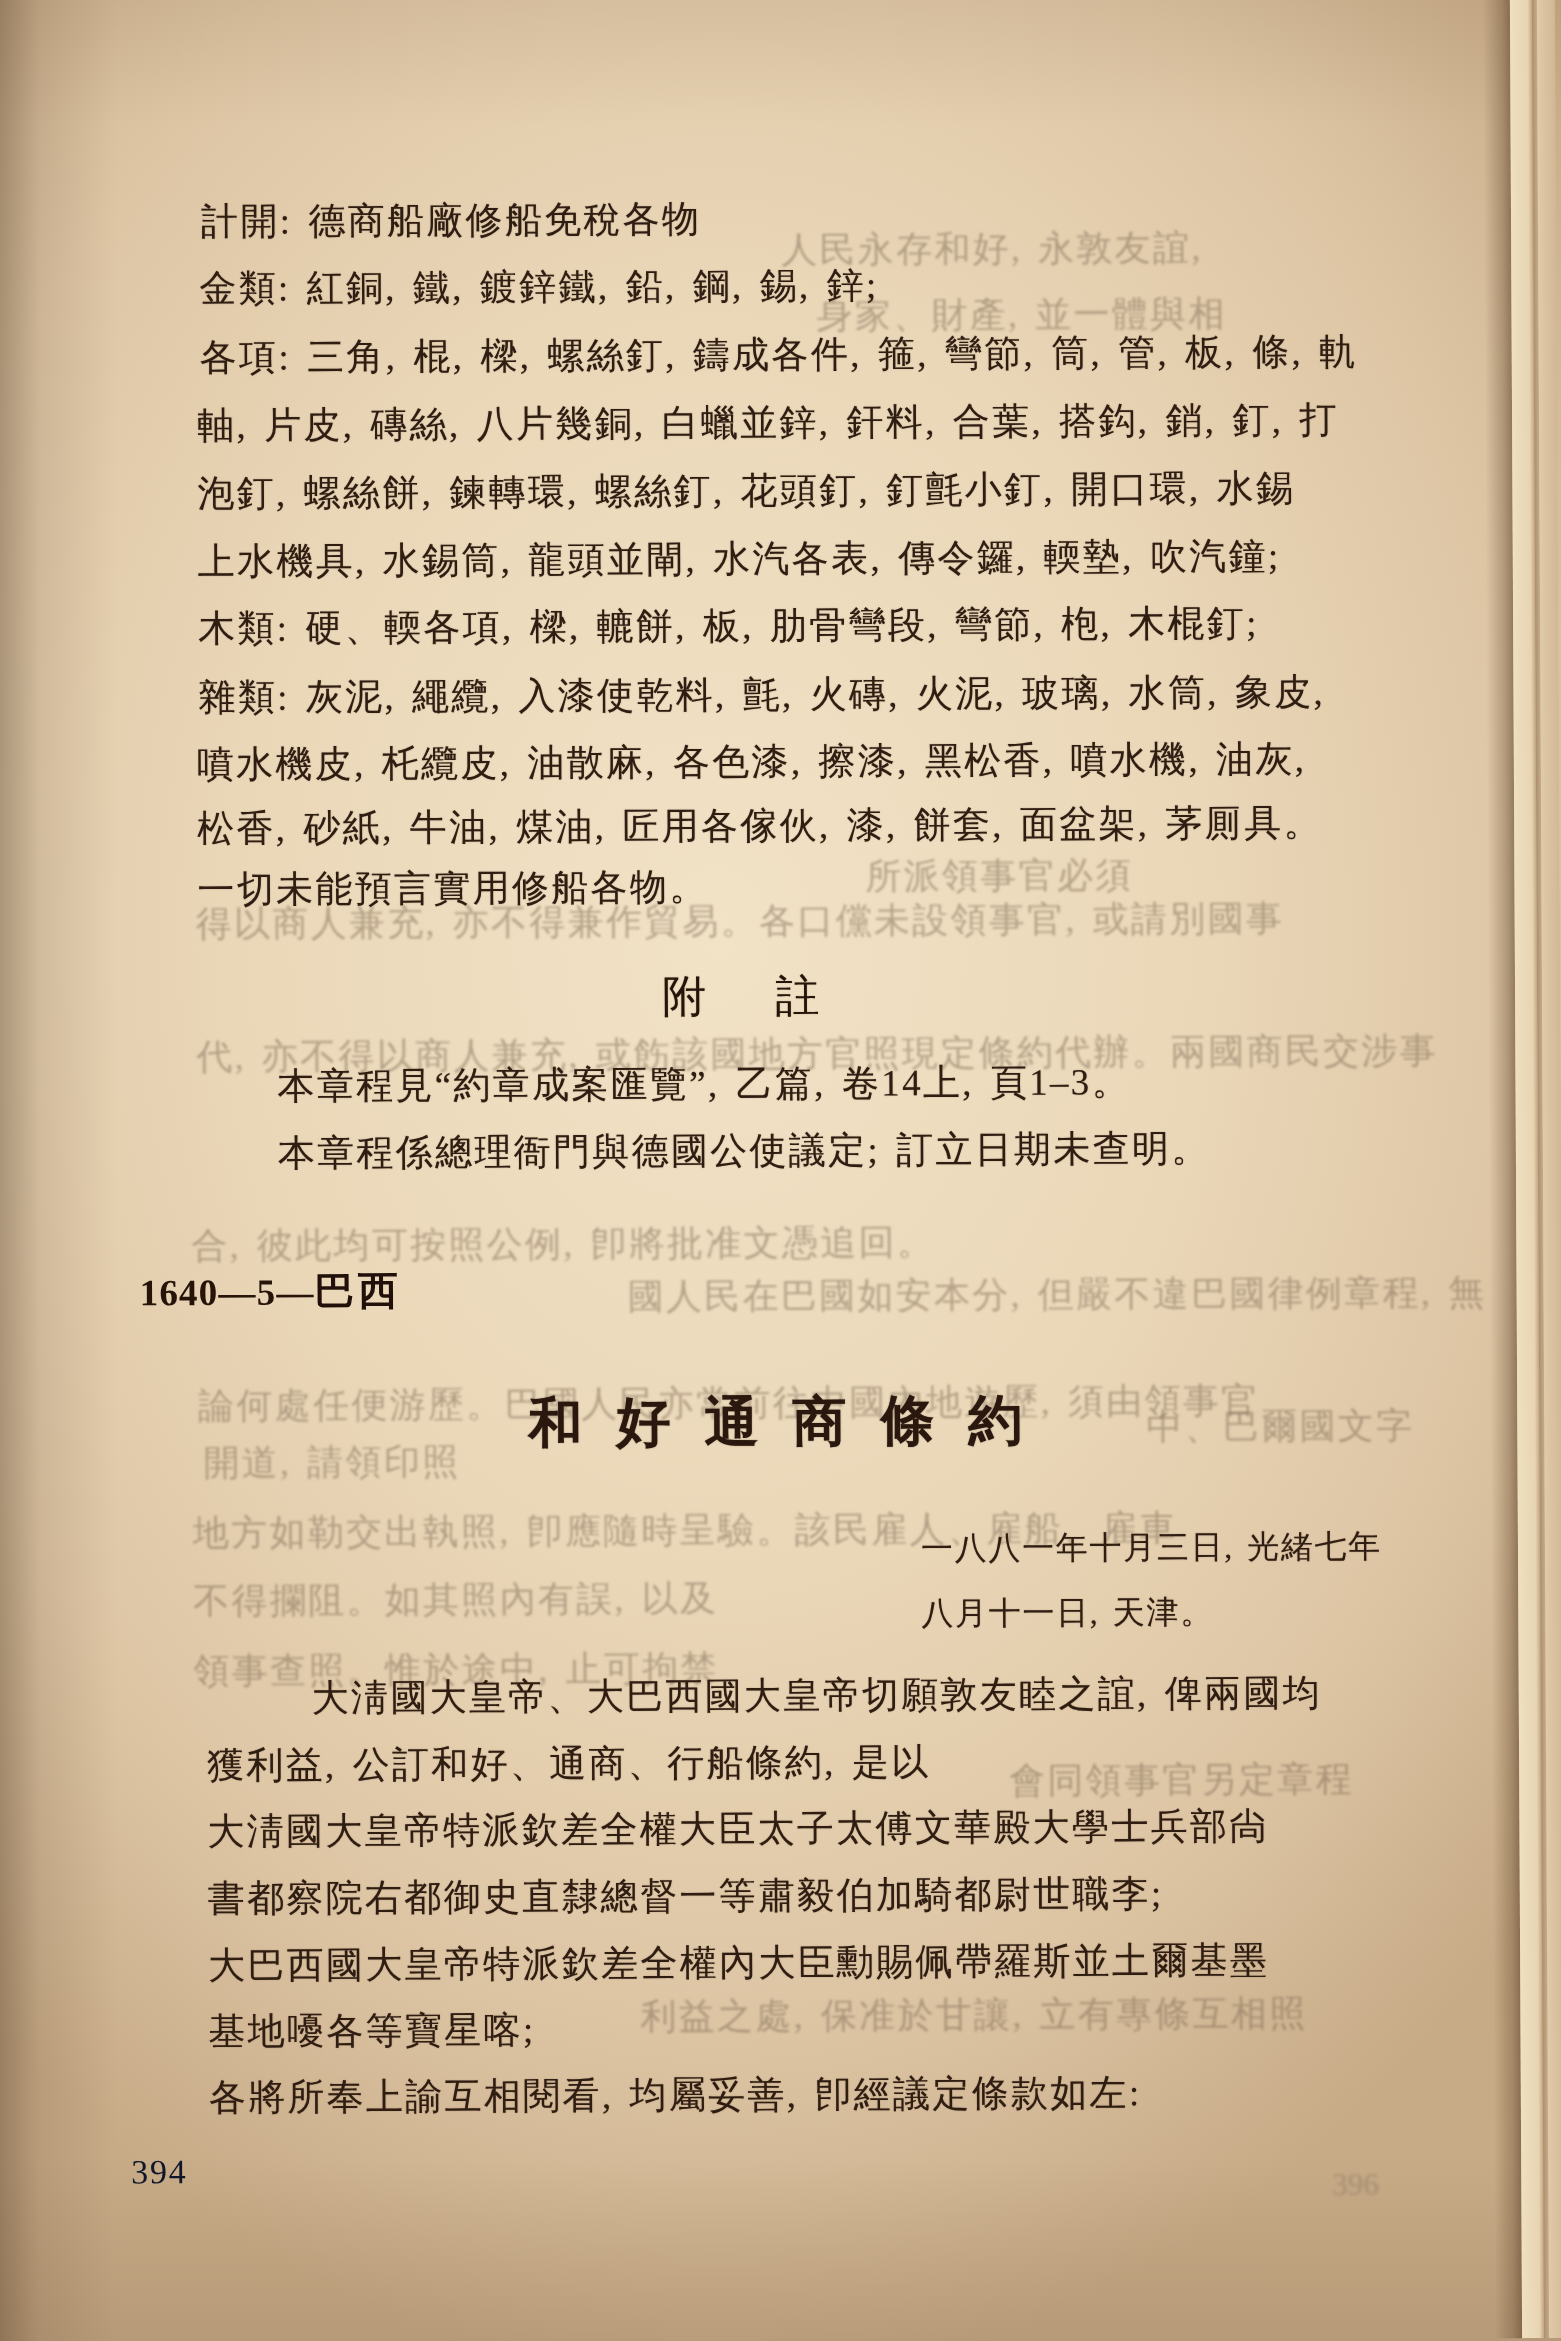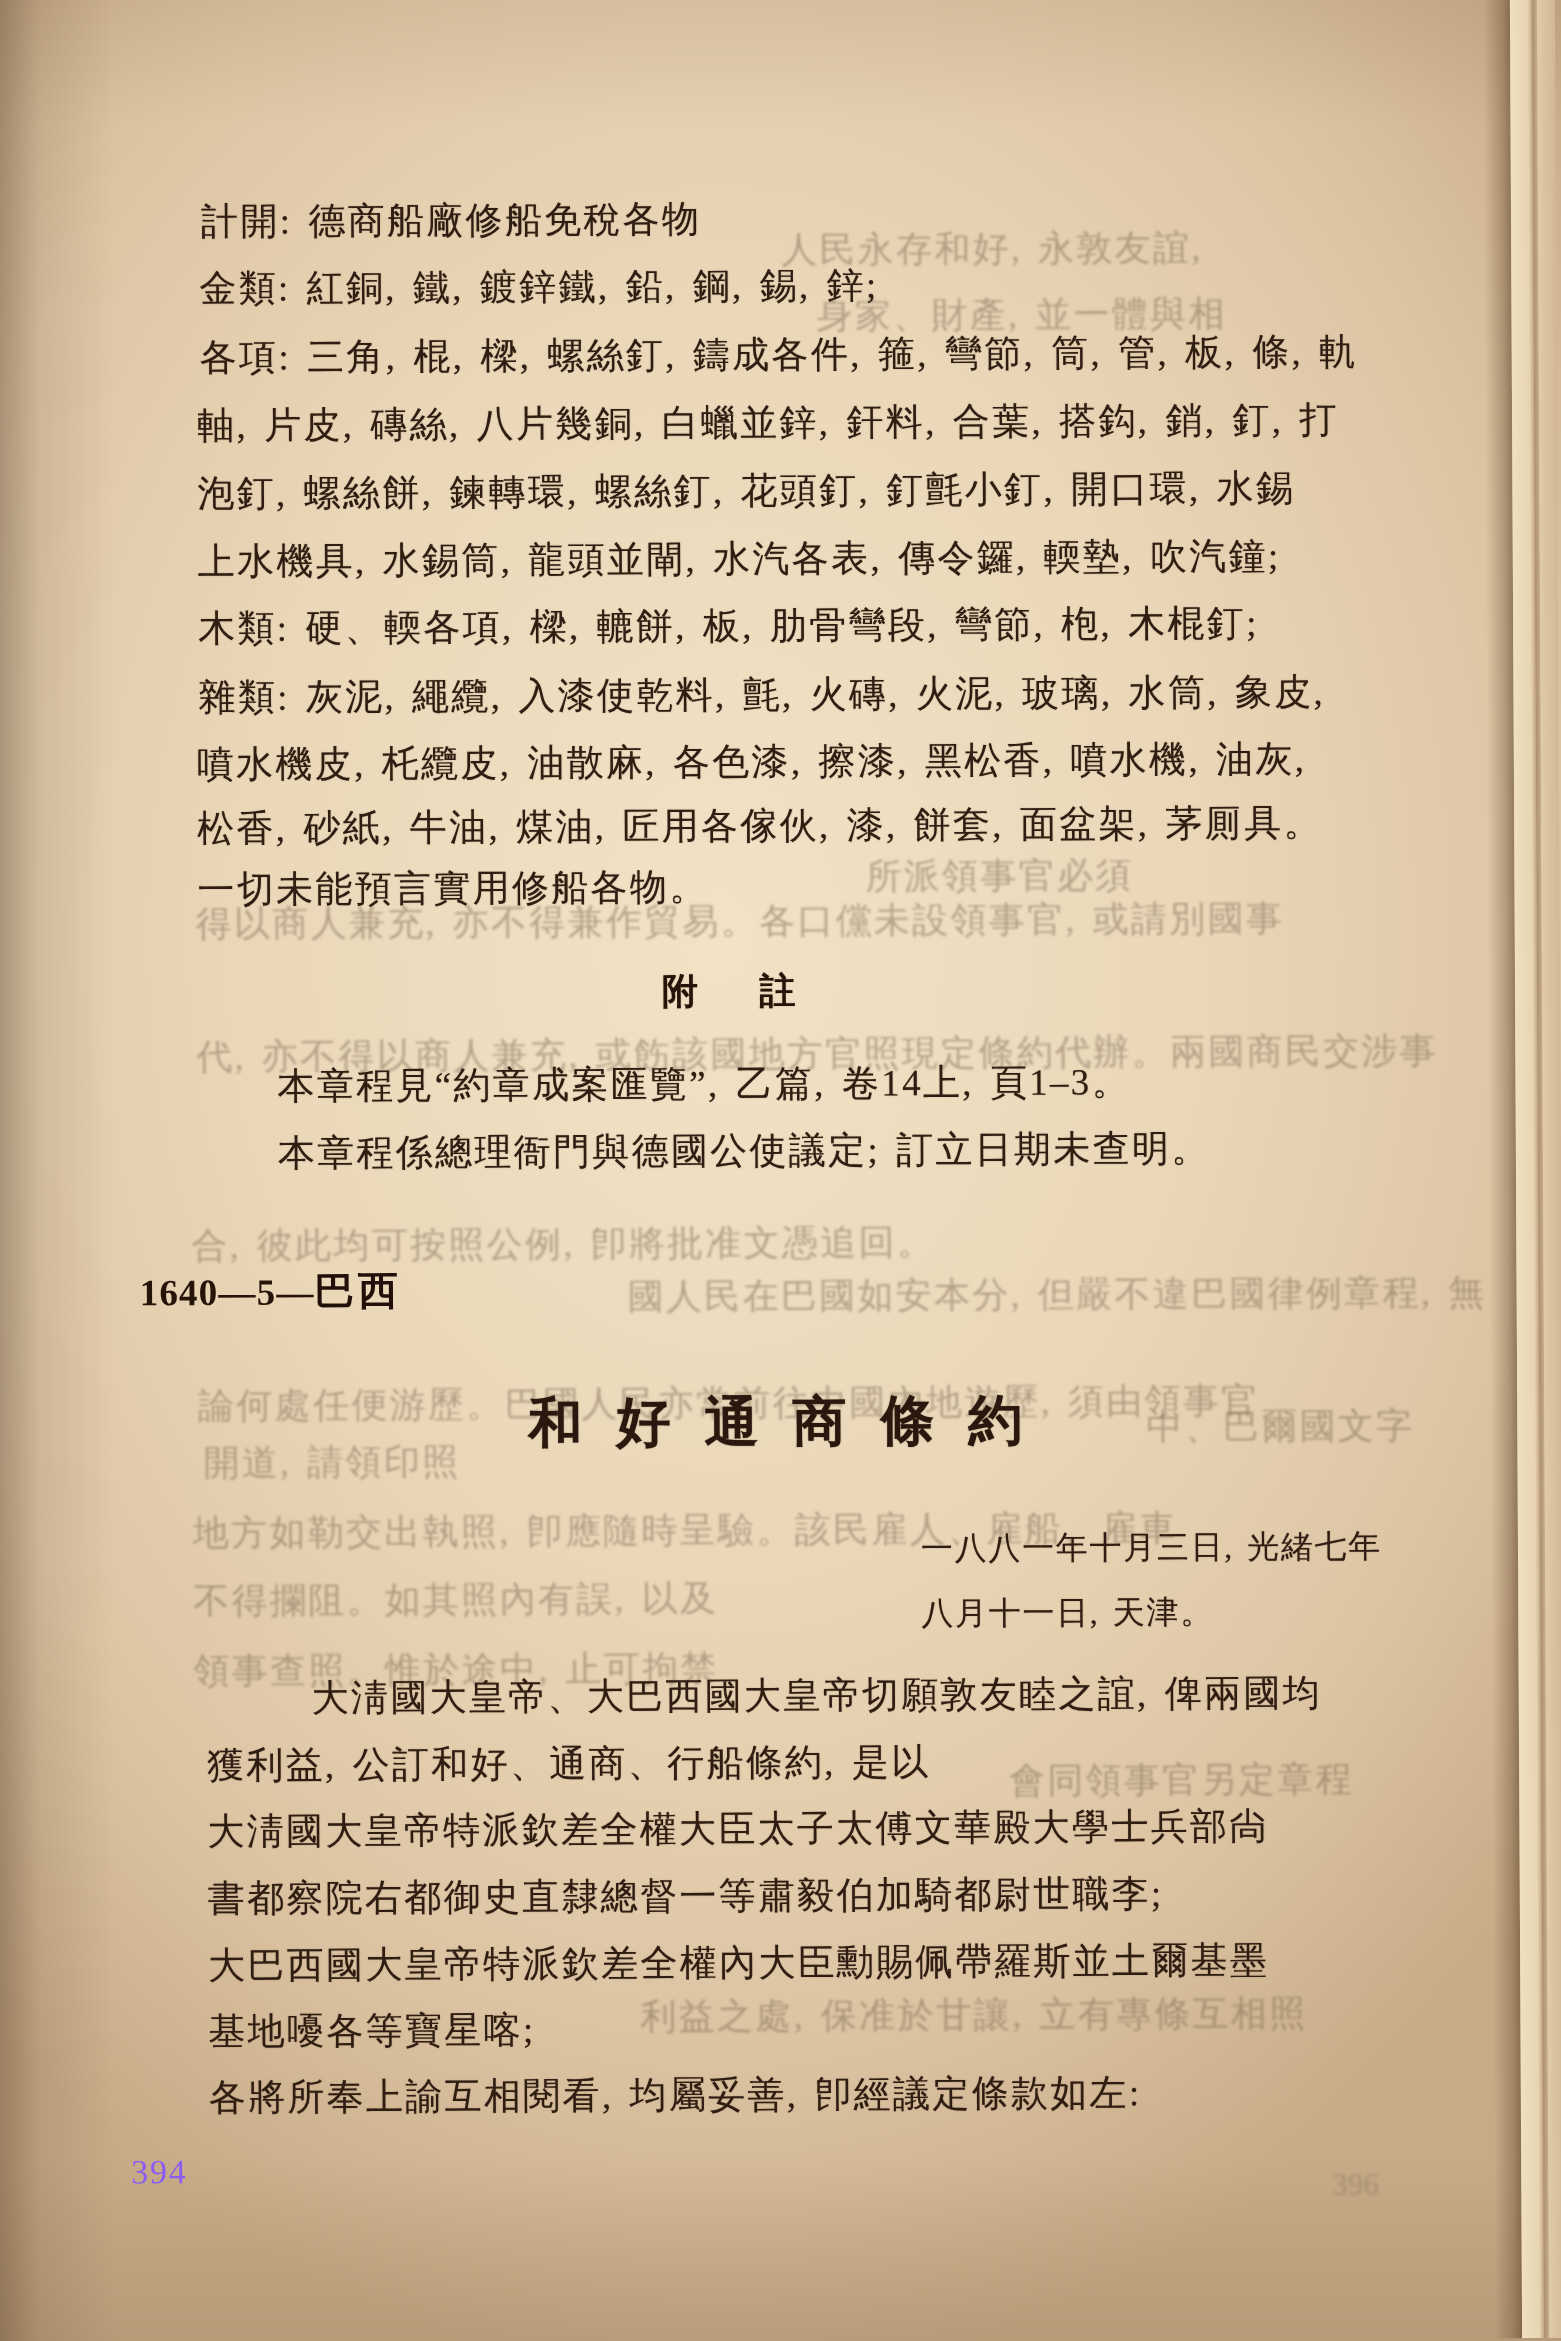--- a/index.html
+++ b/index.html
@@ -18,33 +18,33 @@
     font-size:37px;letter-spacing:2.3px;word-spacing:4.6px;
     text-shadow:0 0 1.2px rgba(60,35,20,0.45);
   }
   .ghost{
     position:absolute;white-space:nowrap;color:#7e6a54;opacity:0.5;
     font-size:36px;letter-spacing:2.3px;word-spacing:4.6px;
     filter:blur(1.2px);
   }
   .note-heading{
     font-family:"Liberation Sans","DejaVu Sans",sans-serif;
-    font-weight:bold;font-size:36px;letter-spacing:12.7px;color:#261409;
+    font-weight:normal;font-size:44px;letter-spacing:12.7px;color:#261409;
   }
   .entry-num{font-weight:bold;font-size:37px;letter-spacing:1.2px;color:#261409;}
   .entry-country{
     font-family:"Liberation Sans","DejaVu Sans",sans-serif;
     font-weight:bold;font-size:40px;letter-spacing:3.5px;color:#21100a;
   }
   .treaty-title{
     font-weight:bold;font-size:54px;letter-spacing:34px;color:#2a170d;
     text-shadow:0 0 1.2px rgba(42,23,13,0.7);
   }
   .date-line{font-size:32px;letter-spacing:1.7px;word-spacing:3.5px;}
-  .page-num{font-size:34px;letter-spacing:1.7px;color:#8b5cf6;}
+  .page-num{font-size:34px;letter-spacing:1.7px;color:#0f172a;}
   .ghost-page-num{font-size:31px;color:#8a7a64;opacity:0.55;filter:blur(1.7px);}
   
   .fold-shadow{position:absolute;top:0;right:45px;width:26.6px;height:100%;
     background:linear-gradient(90deg, rgba(0,0,0,0) 0%, rgba(104,78,50,0.38) 70%, rgba(88,62,38,0.55) 100%);}
   .edge-strip{position:absolute;top:0;right:23px;width:22px;height:100%;
     background:linear-gradient(90deg,#efe0c0 0%,#e7d4b2 80%,#c3a684 100%);}
   .edge-line{position:absolute;top:0;right:18.5px;width:4.6px;height:100%;
     background:linear-gradient(90deg,#ab8f6e,#c6ab88);}
   .outer-strip{position:absolute;top:0;right:0;width:18.5px;height:100%;
     background:linear-gradient(90deg,#e0caa9 0%,#d2b795 100%);}

